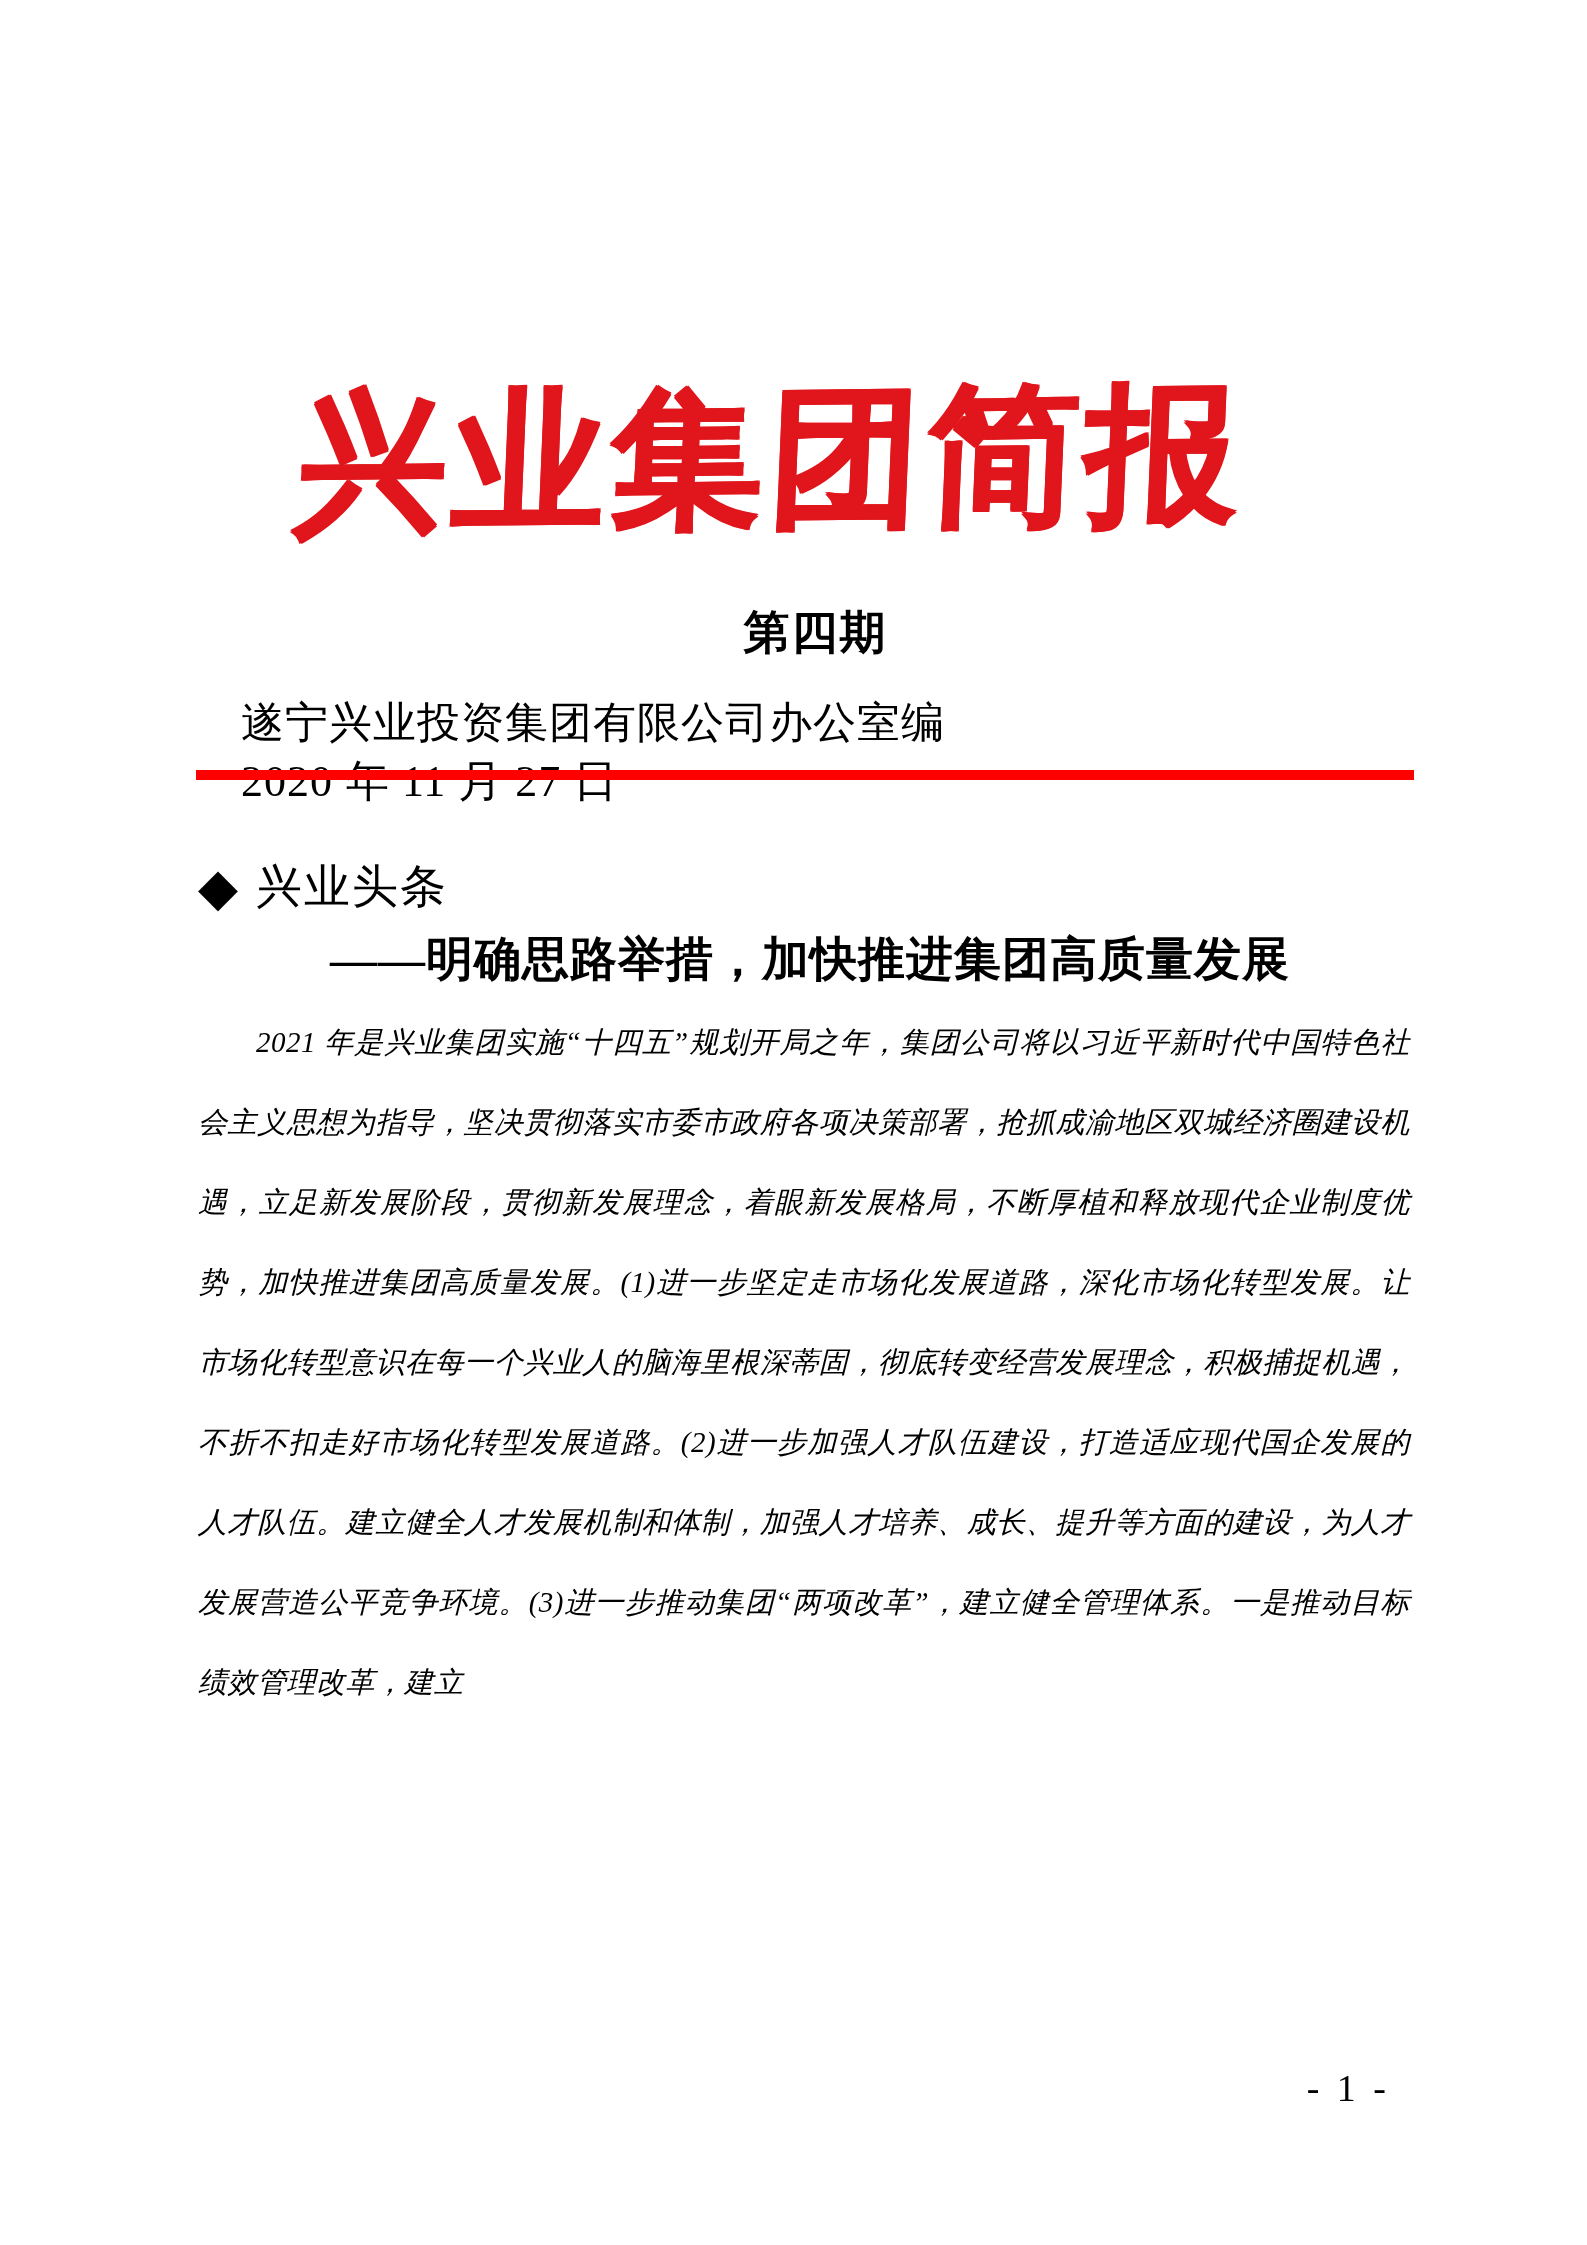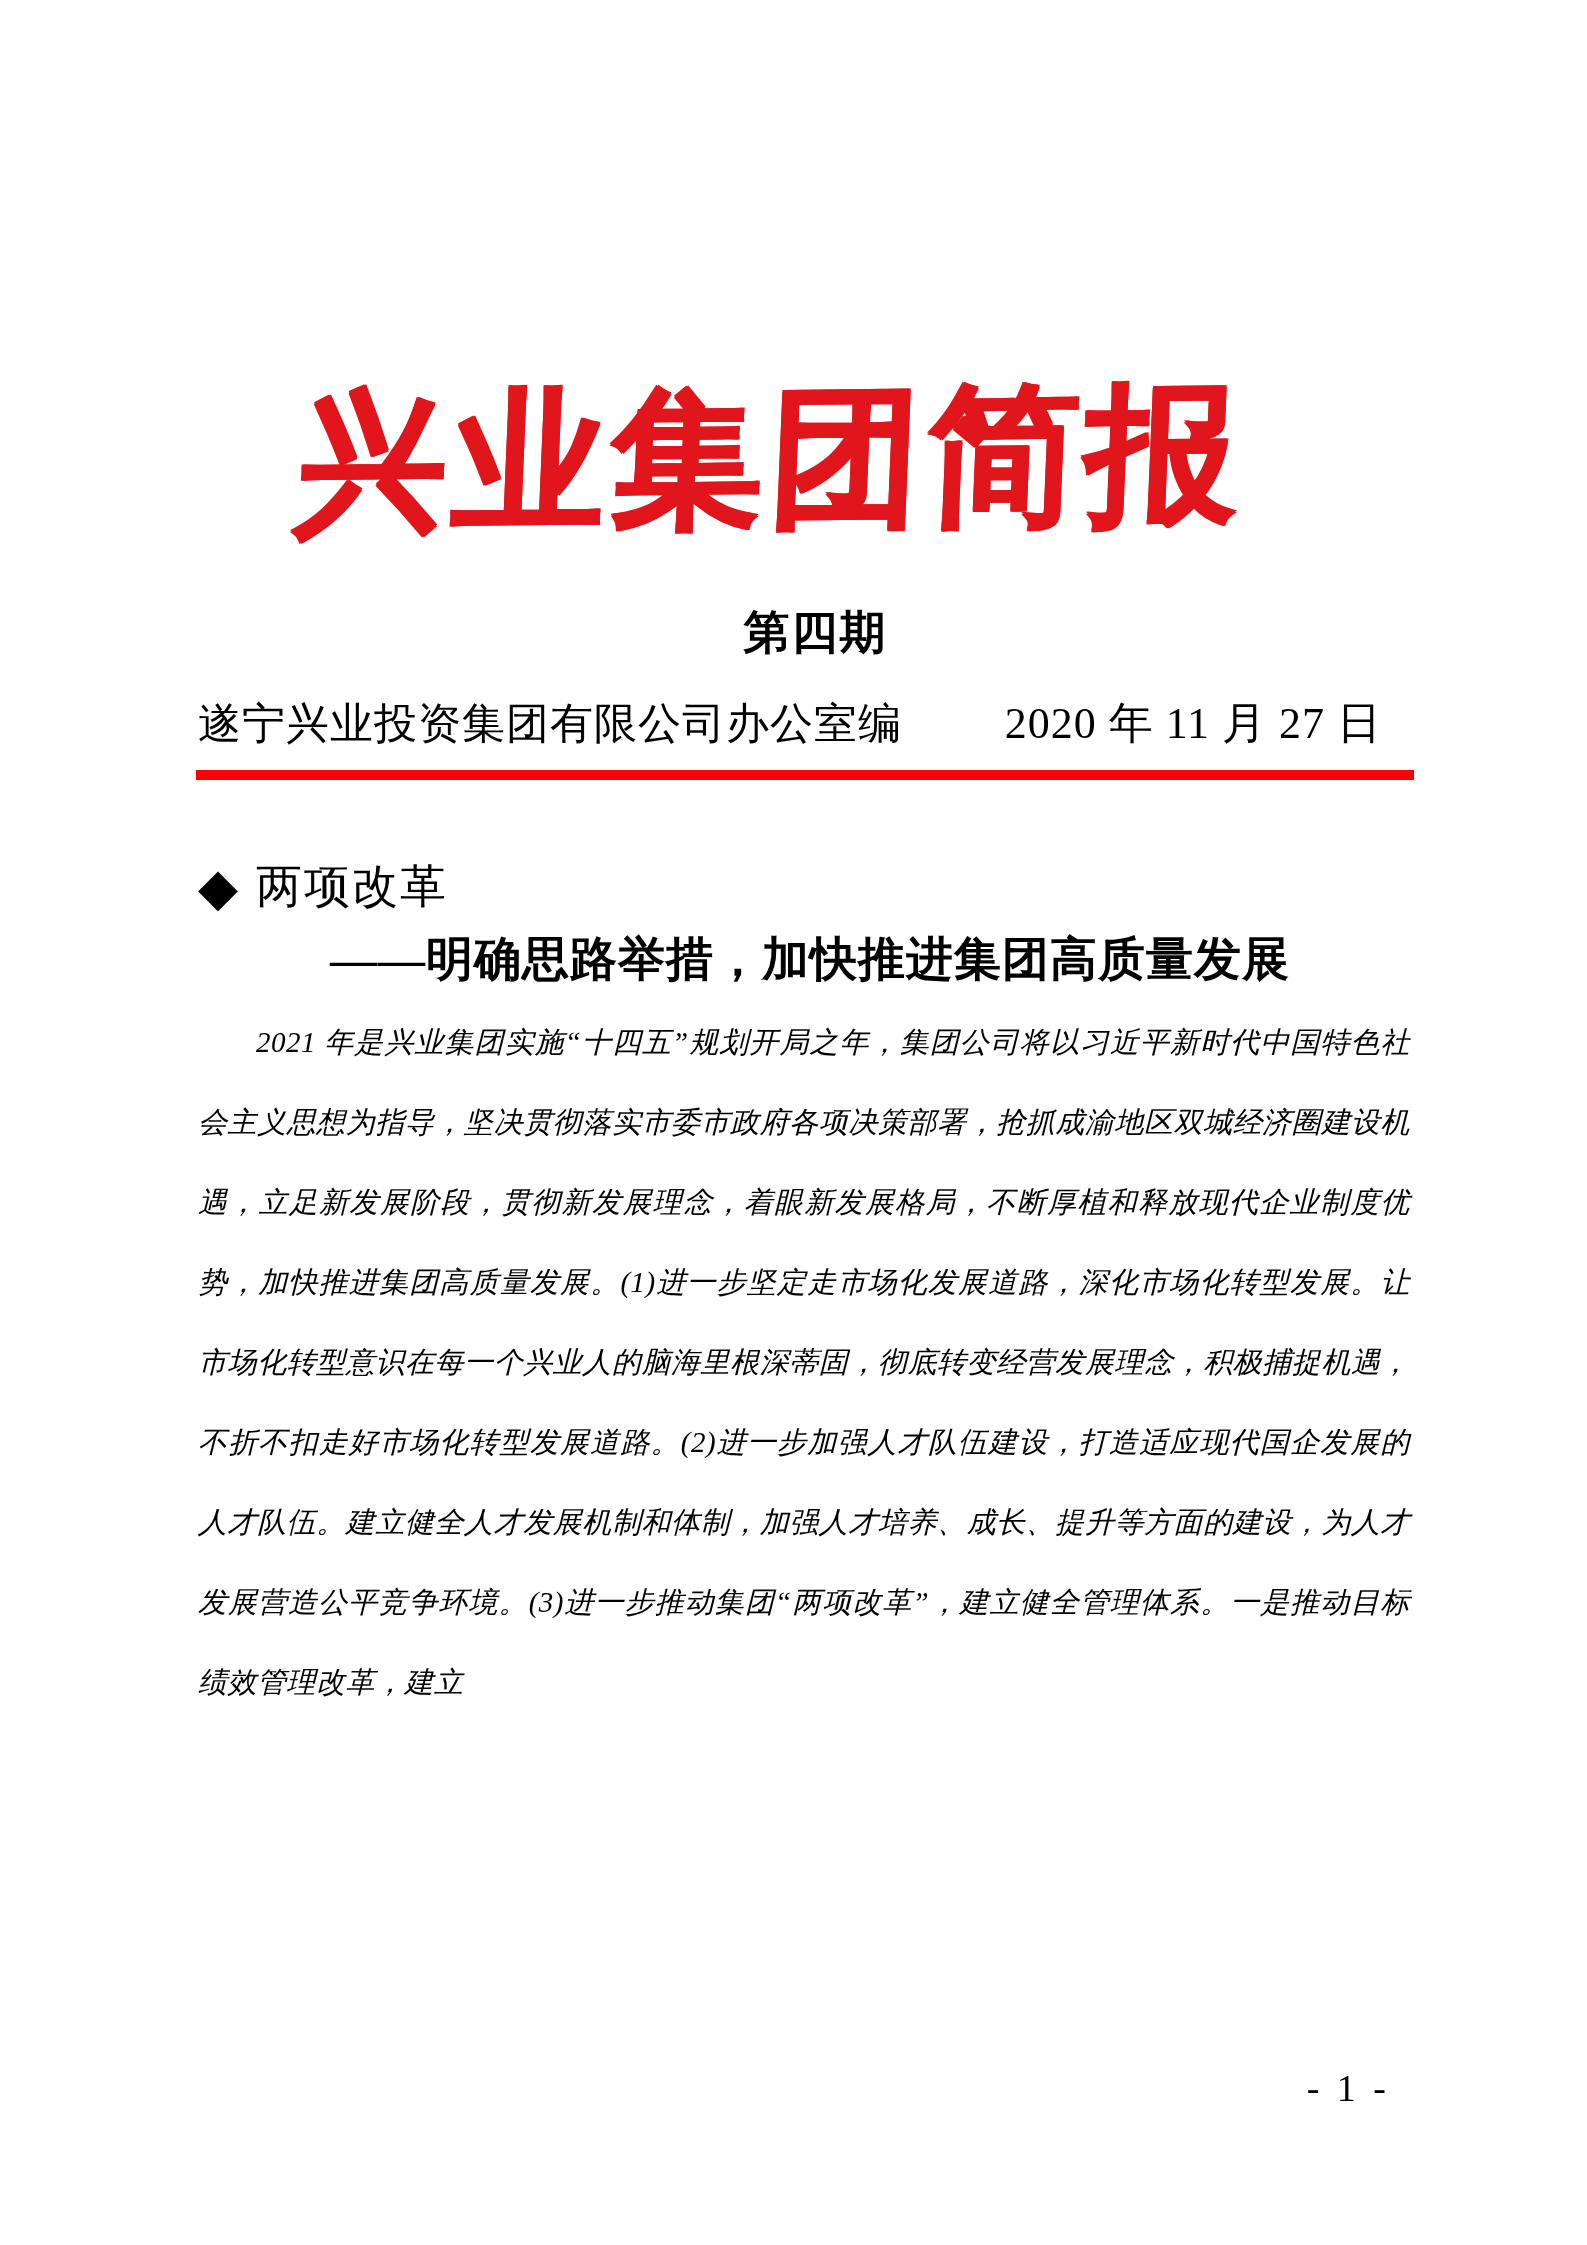--- a/index.html
+++ b/index.html
@@ -46,20 +46,21 @@
   }
 
   .pub-row {
     position: absolute;
     top: 694px;
     left: 198px;
     width: 1210px;
     display: flex;
     justify-content: space-between;
     align-items: baseline;
+    flex-direction: column;
   }
   .editor {
     font-size: 43px;
     letter-spacing: 1px;
   }
   .pub-date {
     font-size: 44px;
     padding-right: 26px;
     letter-spacing: 1px;
     margin-left: 43px;
@@ -134,21 +135,21 @@
 
   <div class="pub-row">
     <span class="editor">遂宁兴业投资集团有限公司办公室编</span>
     <span class="pub-date">2020 年 11 月 27 日</span>
   </div>
 
   <div class="red-rule"></div>
 
   <div class="section-header">
     <span class="diamond">◆</span>
-    <span>两项改革</span>
+    <span>兴业头条</span>
   </div>
 
   <div class="headline">——明确思路举措，加快推进集团高质量发展</div>
 
   <div class="body-paragraph">2021 年是兴业集团实施“十四五”规划开局之年，集团公司将以习近平新时代中国特色社会主义思想为指导，坚决贯彻落实市委市政府各项决策部署，抢抓成渝地区双城经济圈建设机遇，立足新发展阶段，贯彻新发展理念，着眼新发展格局，不断厚植和释放现代企业制度优势，加快推进集团高质量发展。(1)进一步坚定走市场化发展道路，深化市场化转型发展。让市场化转型意识在每一个兴业人的脑海里根深蒂固，彻底转变经营发展理念，积极捕捉机遇，不折不扣走好市场化转型发展道路。(2)进一步加强人才队伍建设，打造适应现代国企发展的人才队伍。建立健全人才发展机制和体制，加强人才培养、成长、提升等方面的建设，为人才发展营造公平竞争环境。(3)进一步推动集团“两项改革”，建立健全管理体系。一是推动目标绩效管理改革，建立</div>
 
   <div class="page-number">- 1 -</div>
 
 </div>
 

